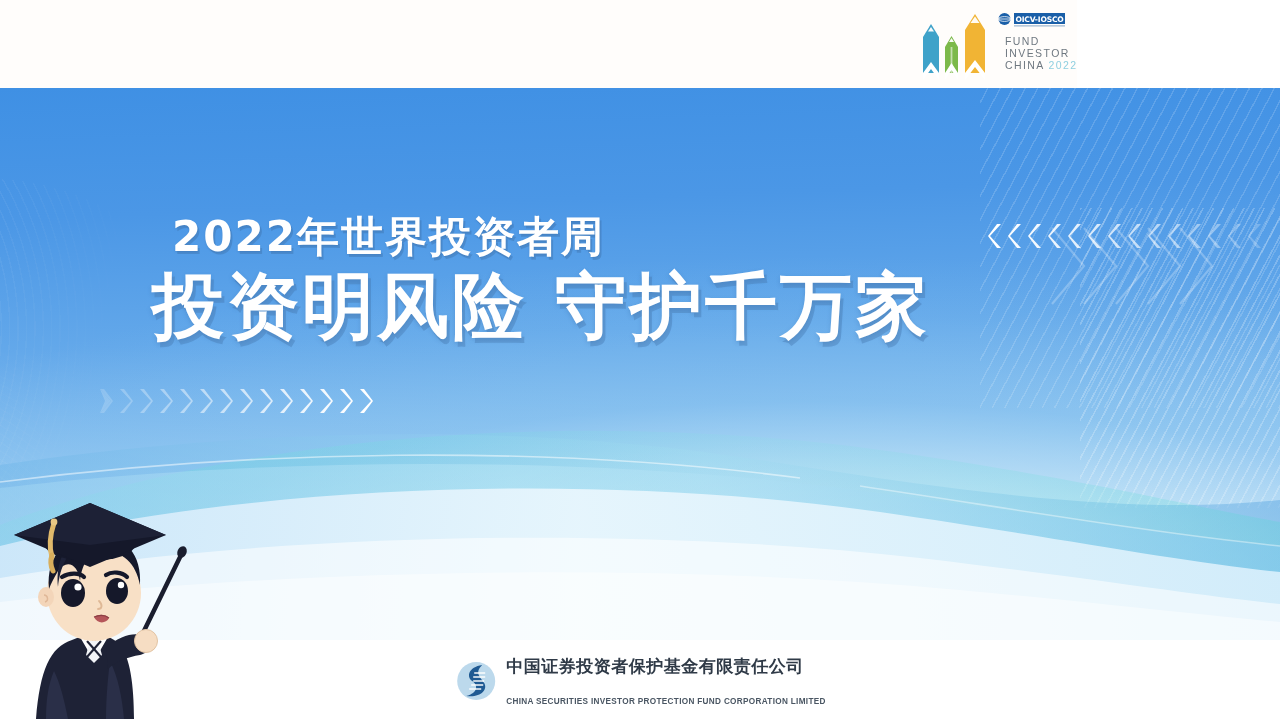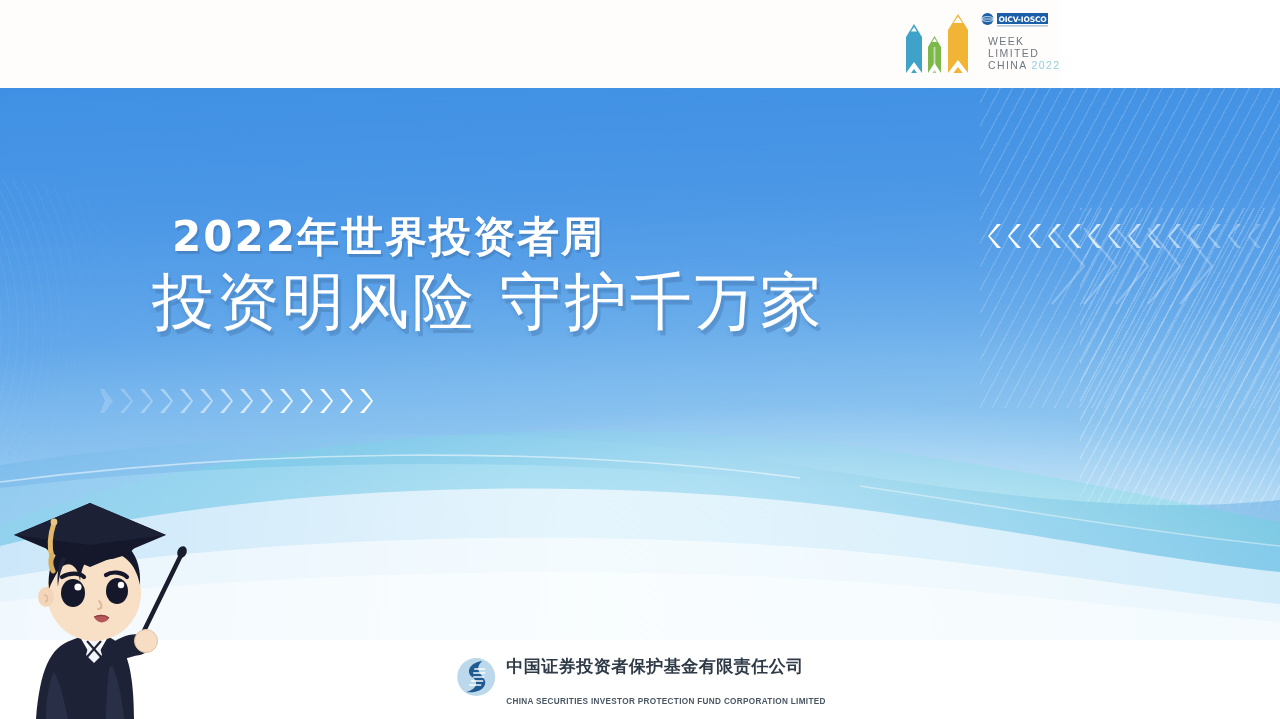--- a/index.html
+++ b/index.html
@@ -1,21 +1,21 @@
 <!DOCTYPE html>
 <html><head>
 <meta charset="utf-8">
 <style>
   html,body{margin:0;padding:0;background:#fff;}
   body{width:1280px;height:719px;overflow:hidden;font-family:"Liberation Sans","DejaVu Sans",sans-serif;}
 
   .stage{position:relative;width:1280px;height:719px;background:#ffffff;overflow:hidden;}
 
   
-  .header-band{position:absolute;left:0;top:0;width:1060px;height:88px;background:#fffdfb;}
+  .header-band{position:absolute;left:0;top:0;width:1060px;height:88px;background:#fffdfb;padding-left:17px;}
 
   .wiw-logo{position:absolute;right:8px;top:4px;width:168px;height:80px;}
   .pencils{position:absolute;left:12px;top:8px;width:90px;height:68px;}
   .wiw-text{position:absolute;left:104px;top:32px;line-height:1.12;}
   .wiw-line{font-size:10.5px;letter-spacing:1.4px;color:#6f7880;font-weight:400;white-space:nowrap;}
   .wiw-year{color:#8fcfe0;}
   .iosco-mark{position:absolute;left:96px;top:8px;width:68px;height:17px;}
 
   
   .poster{
@@ -53,34 +53,34 @@
   .title-block{position:absolute;left:0;top:0;width:1280px;height:552px;text-align:right;}
 
   .kicker{
     position:absolute;left:172px;top:121px;
     font-size:42px;font-weight:700;color:#ffffff;letter-spacing:2px;white-space:nowrap;
     text-shadow:2px 3px 0 rgba(60,110,165,.38), 0 1px 2px rgba(50,100,160,.30);
     font-family:"DejaVu Sans","Liberation Sans",sans-serif;
   }
   .headline{
     position:absolute;left:152px;top:181px;
-    font-size:62px;font-weight:400;color:#ffffff;letter-spacing:3px;white-space:nowrap;line-height:1.05;
+    font-size:72px;font-weight:700;color:#ffffff;letter-spacing:3px;white-space:nowrap;line-height:1.05;
     text-shadow:3px 5px 0 rgba(70,120,175,.40), 0 2px 4px rgba(50,100,160,.28);
     font-family:"DejaVu Sans","Liberation Sans",sans-serif;
   }
 
   
   .chev-row{position:absolute;display:flex;align-items:center;}
   .chev-row-right{left:98px;top:300px;gap:5px;}
   .chev-row-left{left:988px;top:135px;gap:5px;}
   .chev{width:15px;height:26px;flex:none;}
 
   
   .footer-band{position:absolute;left:0;top:640px;width:1280px;height:79px;background:#ffffff;}
-  .spic{position:absolute;left:50%;top:656px;transform:translateX(-50%);display:flex;align-items:flex-start;gap:8px;}
+  .spic{position:absolute;left:50%;top:656px;transform:translateX(-50%);display:flex;align-items:center;gap:8px;}
   .spic-mark{width:44px;height:42px;flex:none;}
   .spic-text{display:flex;flex-direction:column;justify-content:center;}
   .spic-cn{font-size:17px;font-weight:700;color:#2f3a47;letter-spacing:.5px;white-space:nowrap;
     font-family:"DejaVu Sans","Liberation Sans",sans-serif;line-height:1.25;}
   .spic-en{font-size:8.2px;font-weight:700;color:#4a5663;letter-spacing:.32px;white-space:nowrap;margin-top:20px;
     font-family:"Liberation Sans",sans-serif;}
 
   
   .mascot{position:absolute;left:-6px;top:485px;width:205px;height:234px;}
 </style>
@@ -123,22 +123,22 @@
       <svg class="iosco-mark" viewBox="0 0 68 17">
         <circle cx="7.5" cy="7" r="6" fill="#1a5fa8"></circle>
         <ellipse cx="7.5" cy="7" rx="6" ry="2.4" fill="none" stroke="#ffffff" stroke-width=".8"></ellipse>
         <line x1="1.5" y1="7" x2="13.5" y2="7" stroke="#ffffff" stroke-width=".8"></line>
         <rect x="17" y="1" width="51" height="11" fill="#1a5fa8"></rect>
         <text x="42.5" y="9.6" font-family="DejaVu Sans, sans-serif" font-size="7.6" font-weight="bold" fill="#ffffff" text-anchor="middle" letter-spacing="-.2">OICV-IOSCO</text>
         <rect x="17" y="13.4" width="51" height="1" fill="#8aa7c6"></rect>
       </svg>
 
       <div class="wiw-text">
-        <div class="wiw-line">WEEK</div>
-        <div class="wiw-line">LIMITED</div>
+        <div class="wiw-line">FUND</div>
+        <div class="wiw-line">INVESTOR</div>
         <div class="wiw-line"><span>CHINA </span><span class="wiw-year">2022</span></div>
       </div>
     </div>
   </div>
 
   <div class="poster">
 
     <div class="hatch-tr"></div>
     <div class="hatch-tr2"></div>
     <div class="arc-left"></div>

